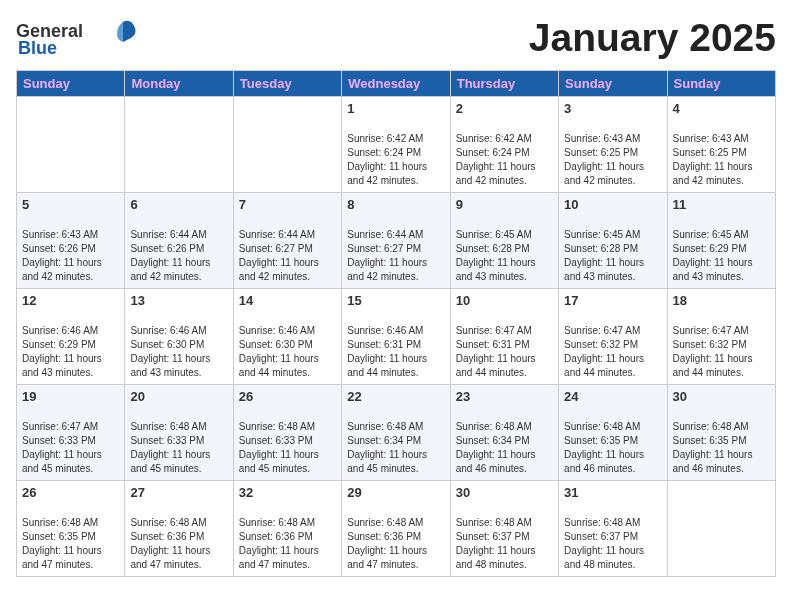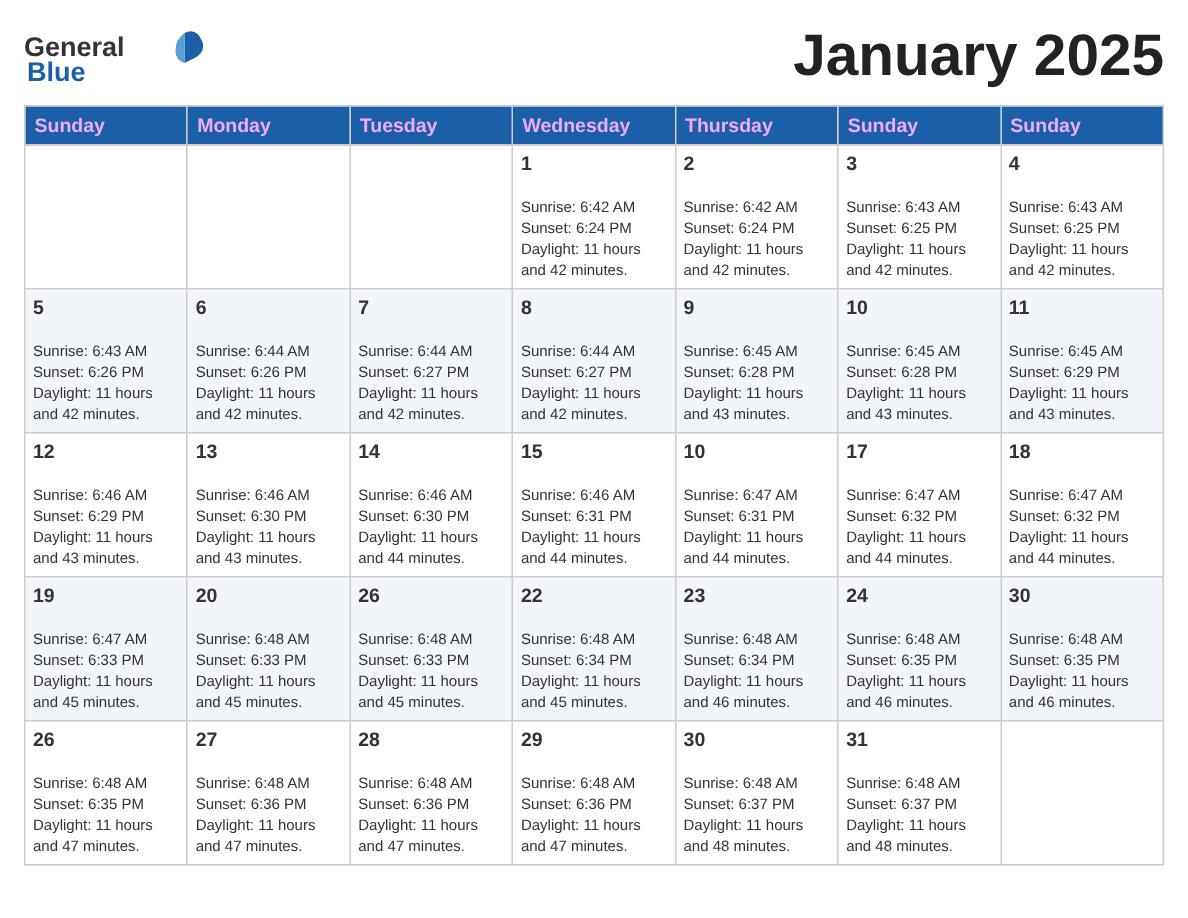--- a/index.html
+++ b/index.html
@@ -314,21 +314,21 @@
 and 47 minutes.</div>
         </td>
         <td>
           <div class="day-number">27</div>
           <div class="day-info" style="white-space: pre-line;">Sunrise: 6:48 AM
 Sunset: 6:36 PM
 Daylight: 11 hours
 and 47 minutes.</div>
         </td>
         <td>
-          <div class="day-number">28</div>
+          <div class="day-number">32</div>
           <div class="day-info" style="white-space: pre-line;">Sunrise: 6:48 AM
 Sunset: 6:36 PM
 Daylight: 11 hours
 and 47 minutes.</div>
         </td>
         <td>
           <div class="day-number">29</div>
           <div class="day-info" style="white-space: pre-line;">Sunrise: 6:48 AM
 Sunset: 6:36 PM
 Daylight: 11 hours

